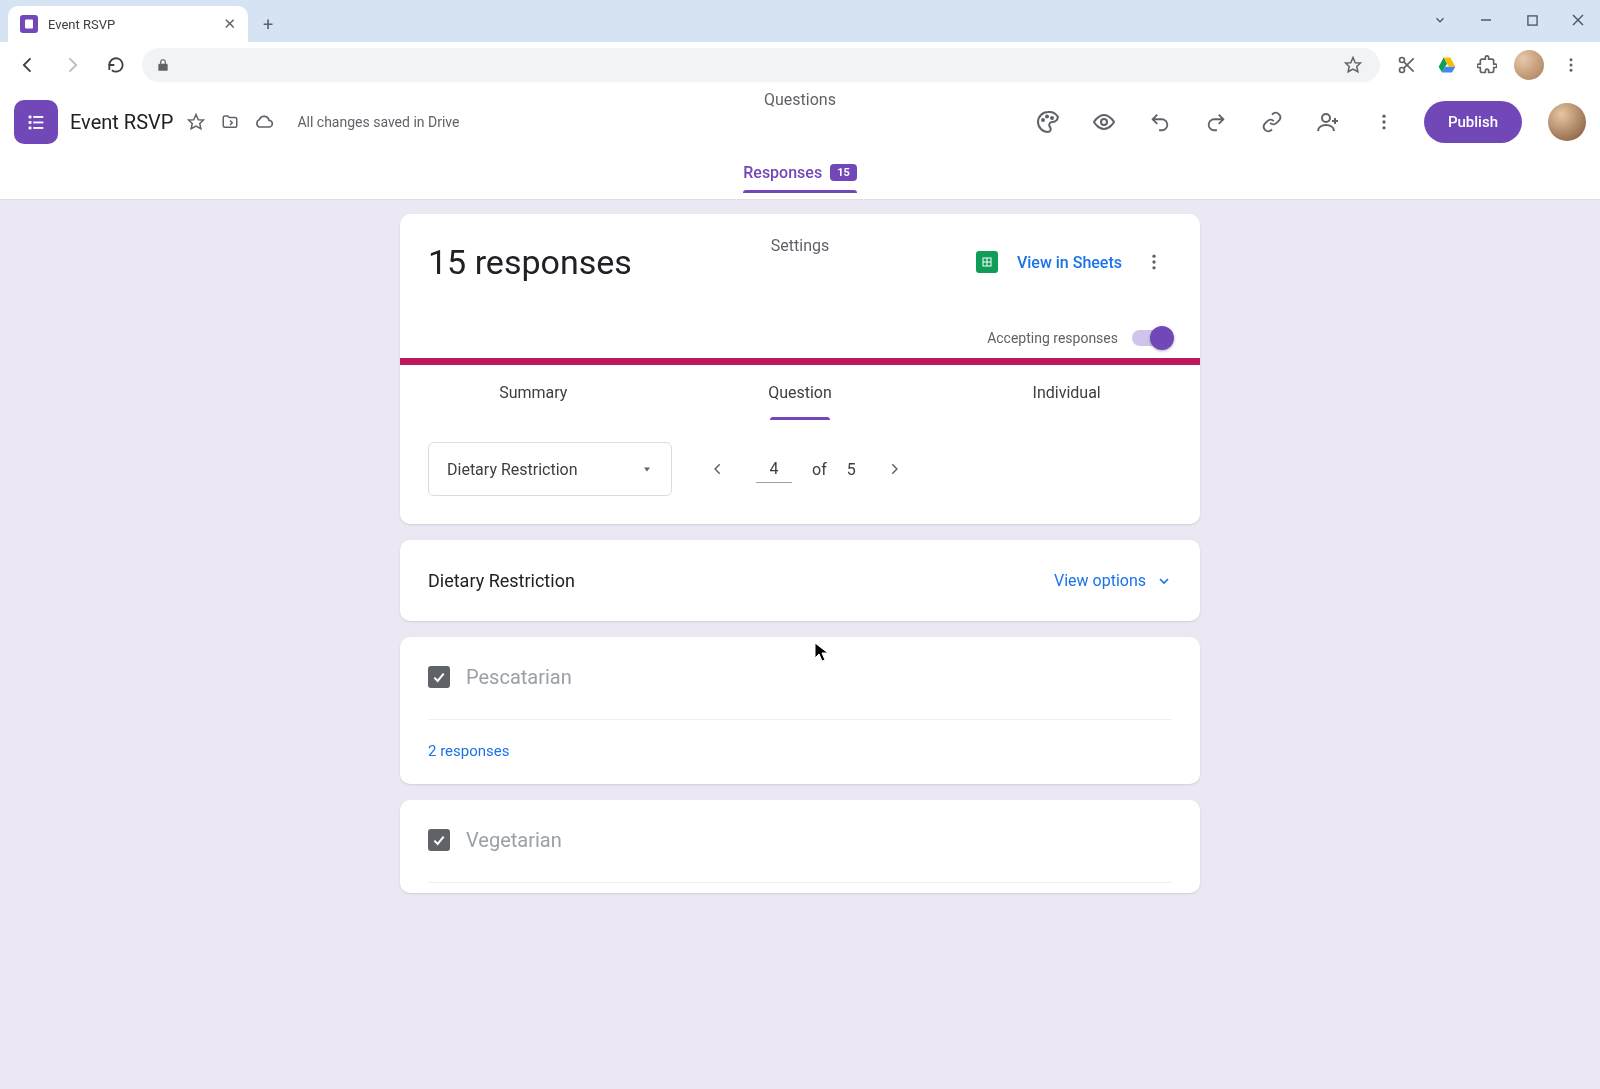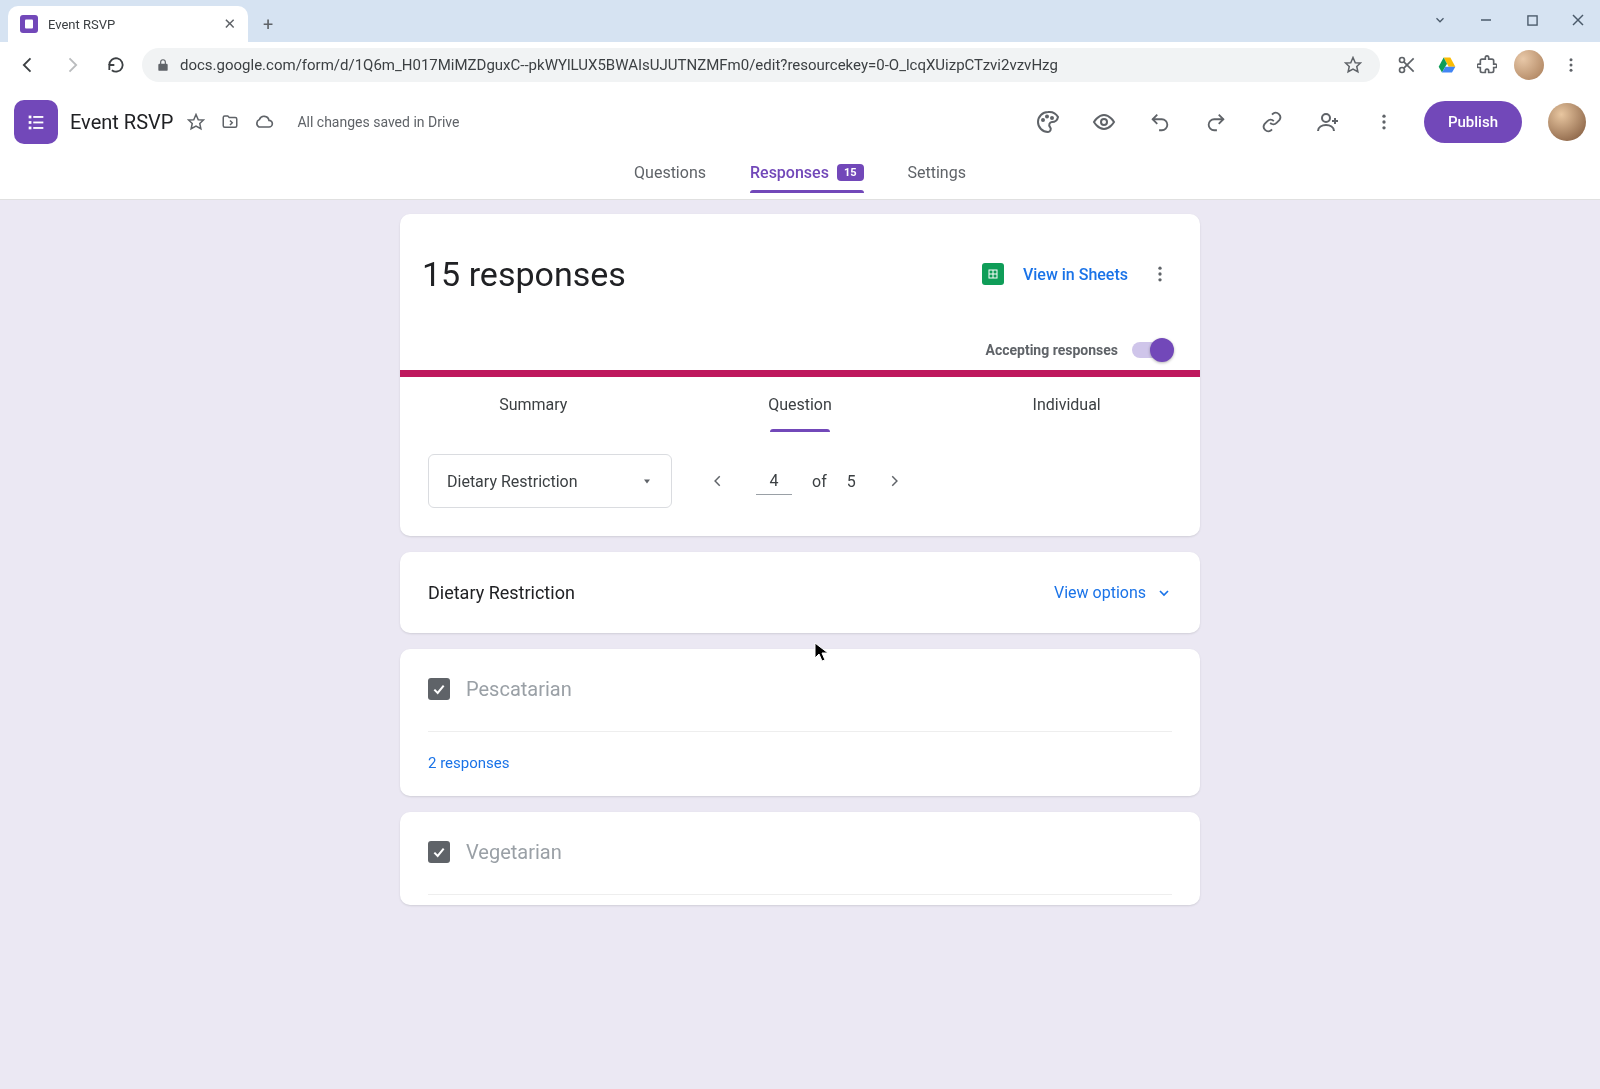--- a/index.html
+++ b/index.html
@@ -34,40 +34,40 @@
   .forms-logo svg { width: 22px; height: 22px; fill: #fff; }
   .doc-title { font-size: 20px; color: #202124; }
   .title-icon { width: 22px; height: 22px; color: #5f6368; cursor: pointer; display: flex; align-items: center; justify-content: center; }
   .save-status { font-size: 14px; color: #5f6368; margin-left: 10px; }
   .app-header .spacer { flex: 1; }
   .hdr-btn { width: 44px; height: 44px; display: flex; align-items: center; justify-content: center; color: #5f6368; cursor: pointer; border-radius: 50%; }
   .publish-btn { background: #7248b9; color: #fff; border: none; border-radius: 24px; padding: 12px 24px; font-size: 15px; font-weight: 500; cursor: pointer; margin-left: 6px; }
   .app-avatar { width: 38px; height: 38px; border-radius: 50%; background: radial-gradient(circle at 35% 30%, #e8c6a0, #7a5236); margin-left: 14px; cursor: pointer; }
 
   
-  .form-tabs { background: #fff; height: 44px; display: flex; align-items: center; justify-content: center; gap: 44px; border-bottom: 1px solid #e0e0e0; }
+  .form-tabs { background: #fff; height: 44px; display: flex; align-items: center; justify-content: center; gap: 44px; border-bottom: 1px solid #e0e0e0; flex-direction: column; }
   .form-tab { font-size: 16px; color: #5f6368; cursor: pointer; padding-bottom: 10px; position: relative; display: flex; align-items: center; gap: 8px; }
   .form-tab.active { color: #7248b9; font-weight: 500; }
   .form-tab.active::after { content: ''; position: absolute; left: 0; right: 0; bottom: -1px; height: 3px; background: #7248b9; border-radius: 3px 3px 0 0; }
   .badge { background: #7248b9; color: #fff; font-size: 11px; border-radius: 4px; padding: 2px 7px; font-weight: 700; }
 
   
   .content { display: flex; flex-direction: column; align-items: center; padding: 14px 0; gap: 16px; }
   .card { background: #fff; border-radius: 10px; width: 800px; box-shadow: 0 1px 2px rgba(60,64,67,.15); }
 
-  .card-top { padding: 28px 22px 20px; margin-top: 12px; }
+  .card-top { padding: 28px 28px 20px; }
   .card-top-row { display: flex; align-items: center; }
   .resp-title { font-size: 34px; color: #202124; font-weight: 400; flex: 1; }
   .view-sheets { display: flex; align-items: center; gap: 19px; color: #1a73e8; font-size: 16px; cursor: pointer; font-weight: 500; }
   .sheets-ico { width: 22px; height: 22px; background: #0f9d58; border-radius: 3px; display: flex; align-items: center; justify-content: center; }
   .sheets-ico svg { width: 12px; height: 12px; fill: #fff; }
   .card-more { width: 36px; height: 36px; display: flex; align-items: center; justify-content: center; color: #5f6368; cursor: pointer; margin-left: 14px; }
 
   .accept-row { display: flex; justify-content: flex-end; align-items: center; gap: 14px; padding: 28px 28px 12px; }
-  .accept-label { font-size: 14px; color: #5f6368; font-weight: bold; }
+  .accept-label { font-size: 14px; color: #5f6368; }
   .toggle { width: 40px; height: 16px; background: #cfc5ea; border-radius: 10px; position: relative; cursor: pointer; }
   .toggle .knob { position: absolute; right: -2px; top: -4px; width: 24px; height: 24px; background: #7248b9; border-radius: 50%; box-shadow: 0 1px 3px rgba(0,0,0,.3); }
 
   .subtab-row { display: flex; border-top: 7px solid #be185d; }
   .subtab { flex: 1; text-align: center; padding: 18px 0; font-size: 16px; color: #3c4043; cursor: pointer; position: relative; }
   .subtab.active::after { content: ''; position: absolute; left: 50%; transform: translateX(-50%); bottom: 0; width: 60px; height: 3px; background: #7248b9; border-radius: 3px 3px 0 0; }
 
   .selector-row { display: flex; align-items: center; padding: 22px 28px 28px; gap: 28px; }
   .dropdown { border: 1px solid #dadce0; border-radius: 6px; height: 54px; width: 244px; display: flex; align-items: center; justify-content: space-between; padding: 0 18px; cursor: pointer; font-size: 16px; color: #3c4043; }
   .pager { display: flex; align-items: center; gap: 20px; }
@@ -148,21 +148,20 @@
         <path d="M4 12a8 8 0 1 1 3 6.2"></path>
         <polyline points="4 18 4 12 10 12"></polyline>
       </svg>
     </div>
   <div class="addr-bar">
     <span class="lock">
         <svg width="14" height="14" viewBox="0 0 24 24" fill="#5f6368">
           <path d="M12 2a5 5 0 0 0-5 5v3H6a2 2 0 0 0-2 2v8a2 2 0 0 0 2 2h12a2 2 0 0 0 2-2v-8a2 2 0 0 0-2-2h-1V7a5 5 0 0 0-5-5zm-3 5a3 3 0 1 1 6 0v3H9z"></path>
         </svg>
       </span>
-    <span class="url">docs.google.com/form/d/1Q6m_H017MiMZDguxC--pkWYlLUX5BWAIsUJUTNZMFm0/edit?resourcekey=0-O_lcqXUizpCTzvi2vzvHzg</span>
     <span style="flex:1"></span>
     <span class="addr-star">
         <svg width="18" height="18" viewBox="0 0 24 24" fill="none" stroke="#5f6368" stroke-width="2">
           <polygon points="12 2 15 9 22 9.3 17 14 18.5 21 12 17.5 5.5 21 7 14 2 9.3 9 9"></polygon>
         </svg>
       </span>
   </div>
   <div class="ext-icons">
     <div class="ext-ico">
         <svg width="20" height="20" viewBox="0 0 24 24" fill="none" stroke="#5f6368" stroke-width="2">

